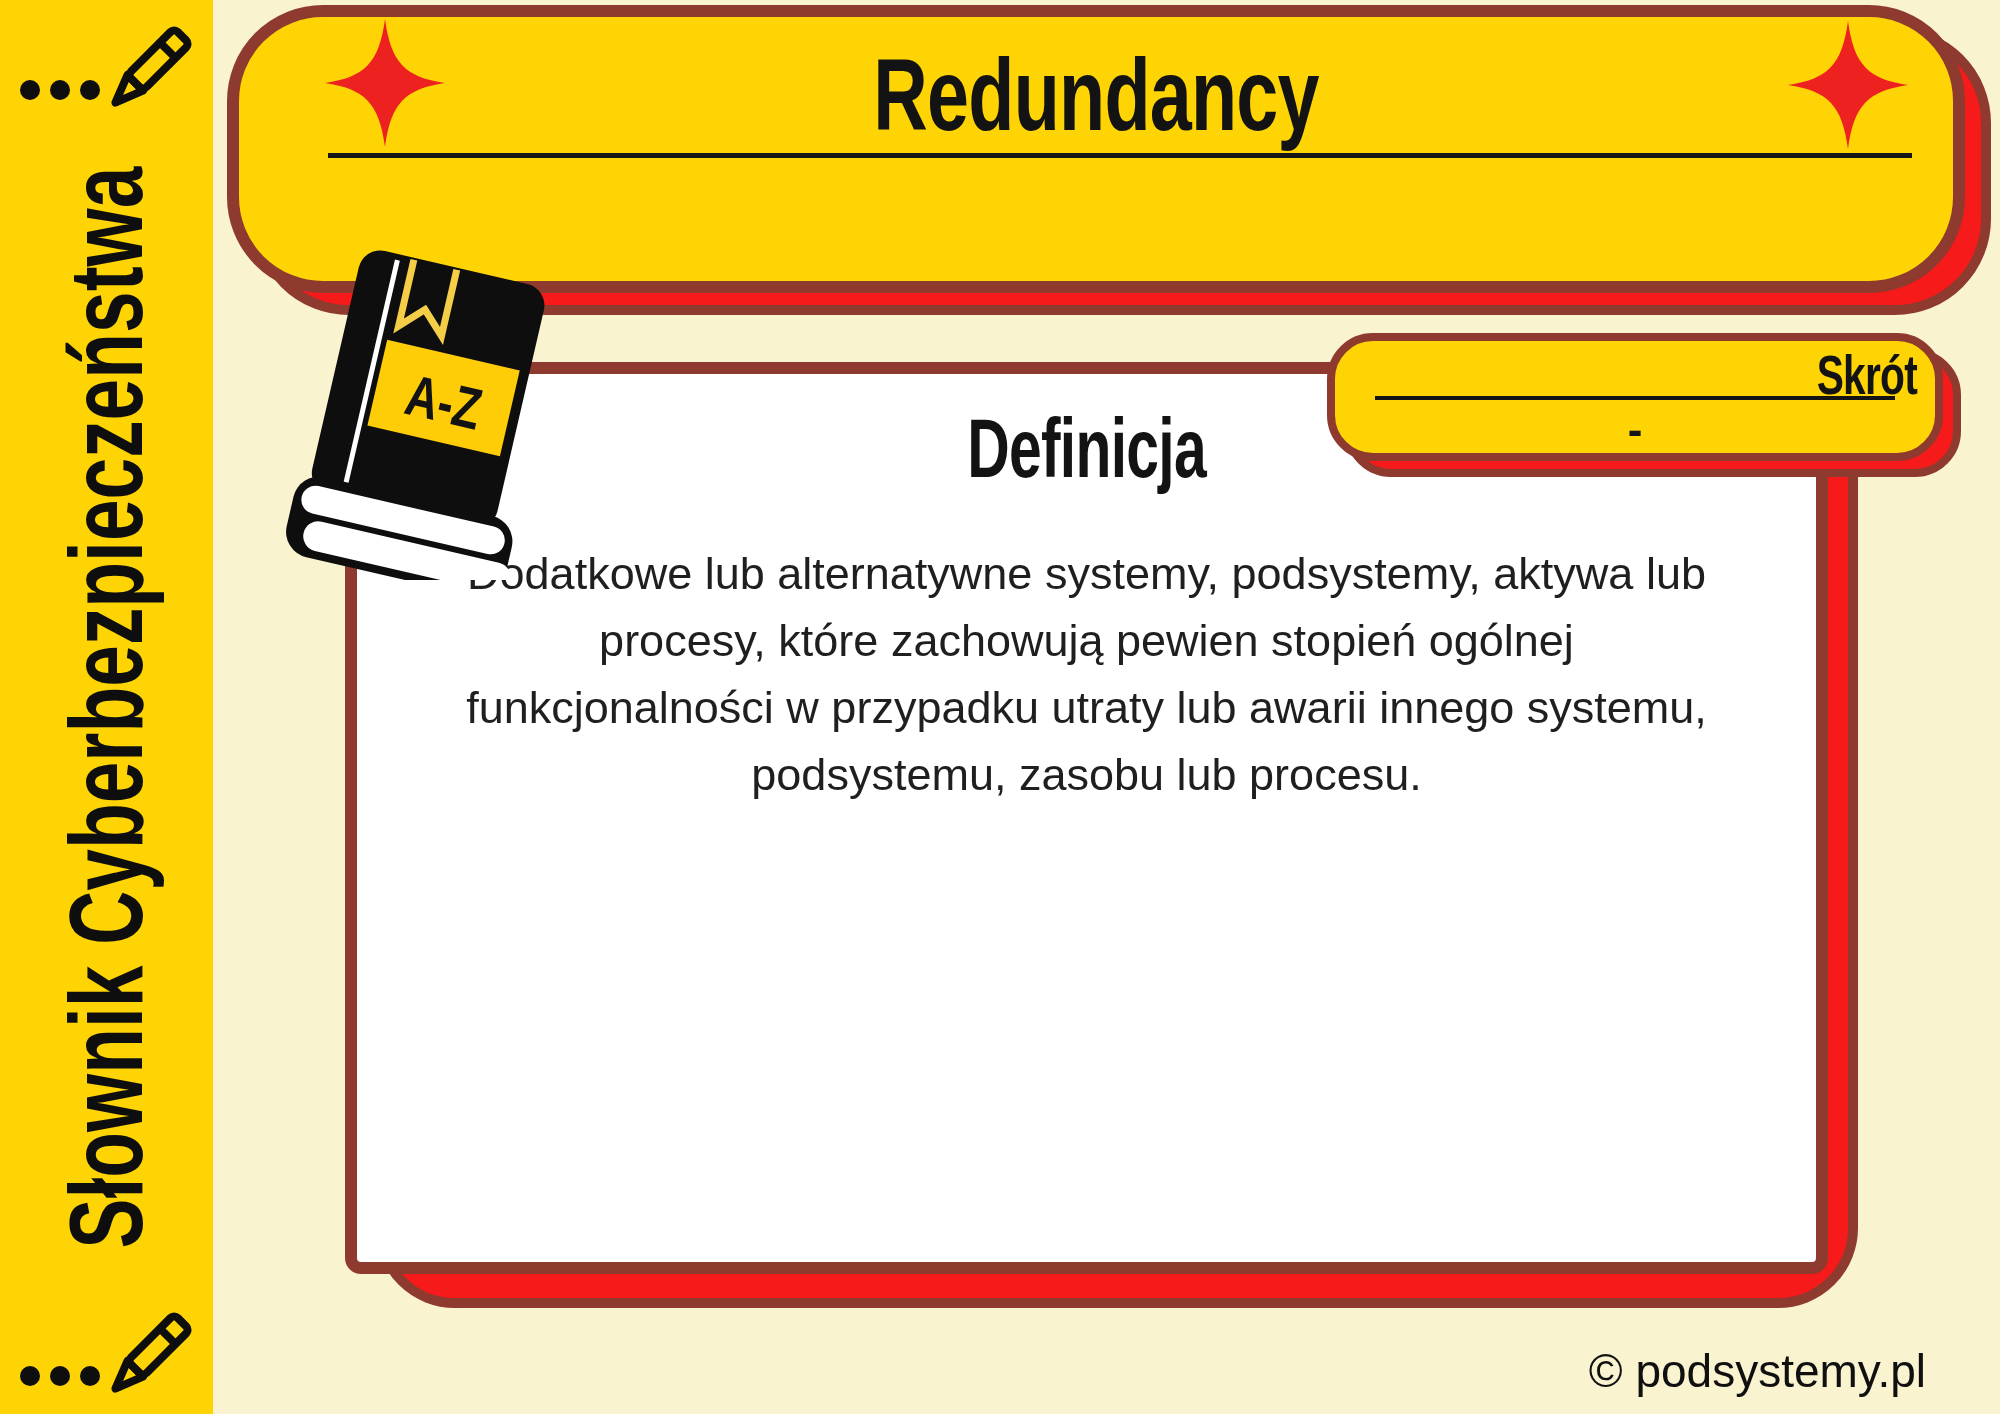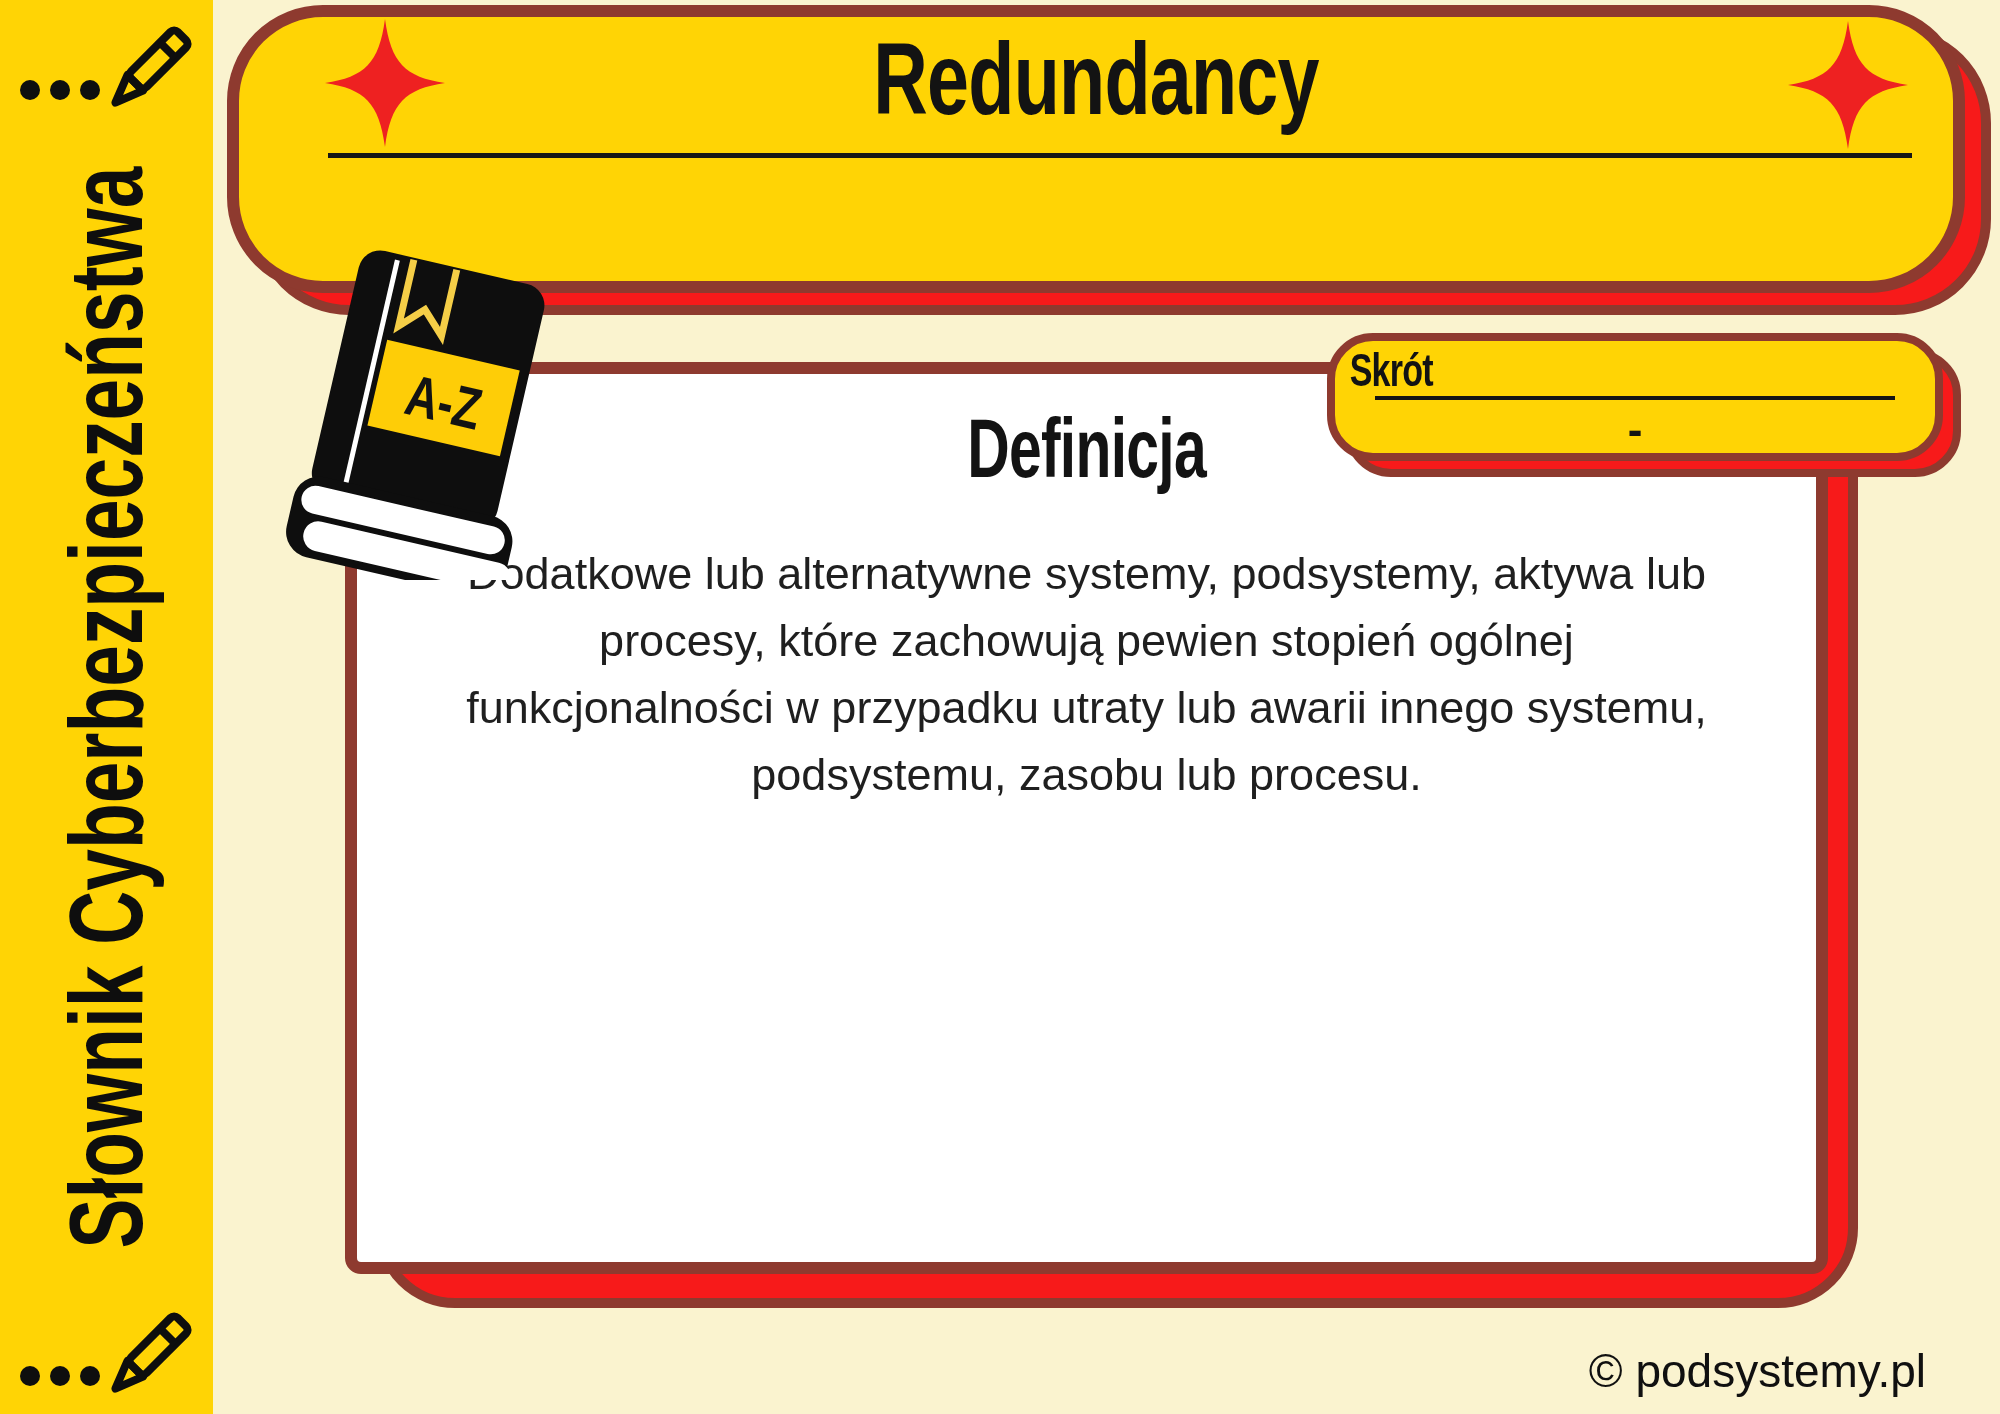--- a/index.html
+++ b/index.html
@@ -26,32 +26,32 @@
   .shadow-card{position:absolute;}
   .shadow-card .back{position:absolute;left:0;top:0;width:100%;height:100%;
       box-sizing:border-box;background:#F71A1A;border:10px solid #8E3A2F;}
   .shadow-card .front{position:absolute;left:0;top:0;width:100%;height:100%;
       box-sizing:border-box;}
   
   #header{left:227px;top:5px;width:1738px;height:288px;z-index:10;}
   #header .back{transform:translate(26px,22px);border-radius:96px;}
   #header .front{background:#FFD405;border:12px solid #8E3A2F;border-radius:96px;}
   .header-line{ text-align:center;line-height:120px;font-size:102px;color:#131313;}
-  .header-line.first{margin-top:2px;}
+  .header-line.first{margin-top:18px;}
   .header-divider{position:absolute;left:89px;top:136px;width:1584px;height:5px;
       background:#161616;}
   .star{position:absolute;width:130px;height:132px;}
   .star.left{left:81px;top:0px;}
   .star.right{left:1544px;top:2px;}
   
   #abbr{left:1327px;top:333px;width:616px;height:128px;z-index:30;}
   #abbr .back{transform:translate(18px,16px);border:8px solid #8E3A2F;border-radius:46px;}
   #abbr .front{background:#FFD405;border:8px solid #8E3A2F;border-radius:46px;}
-  .abbr-label{position:absolute;top:2px;left:0;width:100%;text-align:left;
-      font-size:46px;color:#131313;}
+  .abbr-label{position:absolute;top:2px;left:0;width:100%;text-align:right;
+      font-size:55px;color:#131313;}
   .abbr-line{position:absolute;top:55px;left:40px;width:520px;height:4px;background:#141414;}
   .abbr-value{position:absolute;top:64px;left:0;width:100%;text-align:center;
       font-size:44px;font-weight:bold;color:#131313;}
   
   #defcard{left:345px;top:362px;width:1483px;height:912px;z-index:20;}
   #defcard .back{transform:translate(30px,34px);border-radius:80px;}
   #defcard .front{background:#ffffff;border:12px solid #8E3A2F;border-radius:16px;}
   .def-heading{position:absolute;top:26px;left:0;width:100%;text-align:center;
       font-size:84px;color:#131313;}
   .def-heading .cond{transform:scaleX(.7);}

